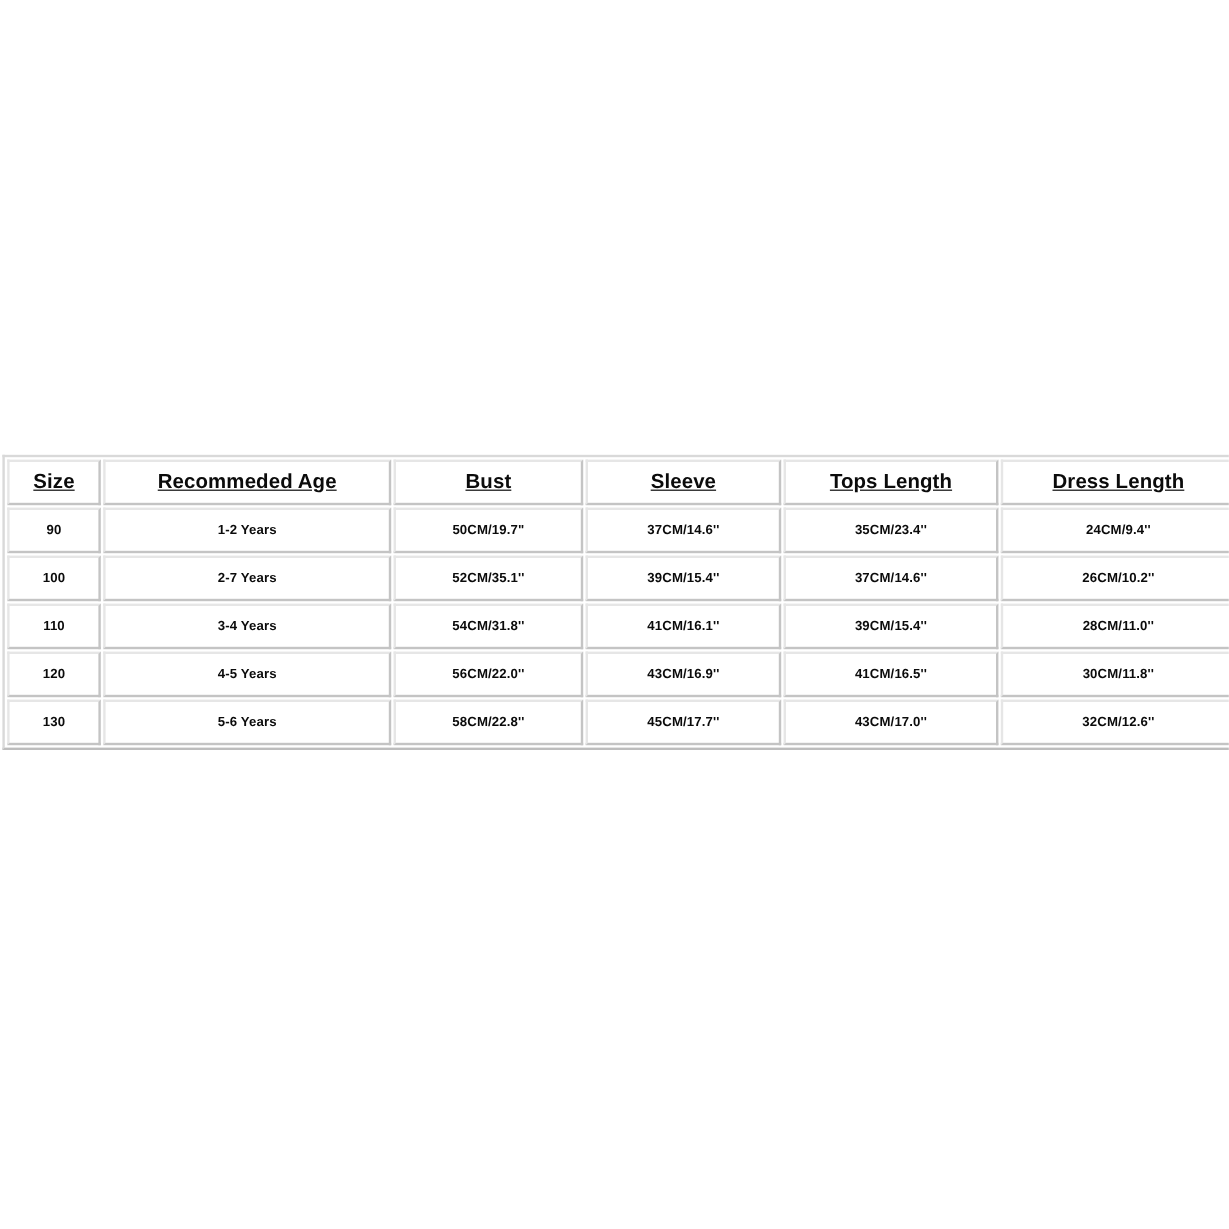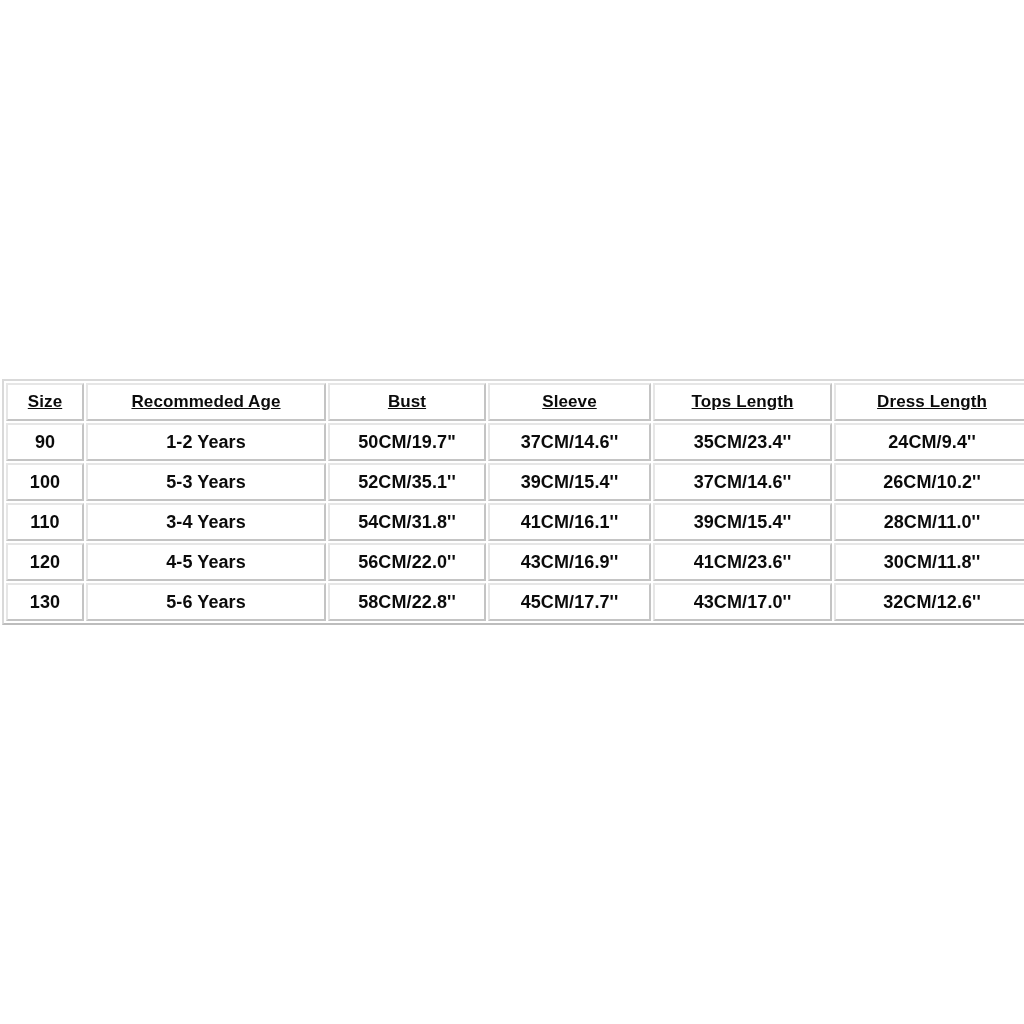--- a/index.html
+++ b/index.html
@@ -43,21 +43,21 @@
     border-top-color: #e6e6e6;
     border-left-color: #e6e6e6;
     border-right-color: #c4c4c4;
     border-bottom-color: #c4c4c4;
     height: 34px;
     padding: 0 4px;
     text-align: center;
     vertical-align: middle;
     color: #0b0b0b;
     font-weight: bold;
-    font-size: 18px;
+    font-size: 11px;
     font-family: "Liberation Sans", sans-serif;
     letter-spacing: 0.1px;
     white-space: nowrap;
     overflow: hidden;
   }
 
   table.size-chart thead th {
     font-size: 17px;
     text-decoration: underline;
   }
@@ -97,40 +97,40 @@
       <tr>
         <td>90</td>
         <td>1-2 Years</td>
         <td>50CM/19.7"</td>
         <td>37CM/14.6''</td>
         <td>35CM/23.4''</td>
         <td>24CM/9.4''</td>
       </tr>
       <tr>
         <td>100</td>
-        <td>5-3 Years</td>
+        <td>2-7 Years</td>
         <td>52CM/35.1''</td>
         <td>39CM/15.4''</td>
         <td>37CM/14.6''</td>
         <td>26CM/10.2''</td>
       </tr>
       <tr>
         <td>110</td>
         <td>3-4 Years</td>
         <td>54CM/31.8''</td>
         <td>41CM/16.1''</td>
         <td>39CM/15.4''</td>
         <td>28CM/11.0''</td>
       </tr>
       <tr>
         <td>120</td>
         <td>4-5 Years</td>
         <td>56CM/22.0''</td>
         <td>43CM/16.9''</td>
-        <td>41CM/23.6''</td>
+        <td>41CM/16.5''</td>
         <td>30CM/11.8''</td>
       </tr>
       <tr>
         <td>130</td>
         <td>5-6 Years</td>
         <td>58CM/22.8''</td>
         <td>45CM/17.7''</td>
         <td>43CM/17.0''</td>
         <td>32CM/12.6''</td>
       </tr>

